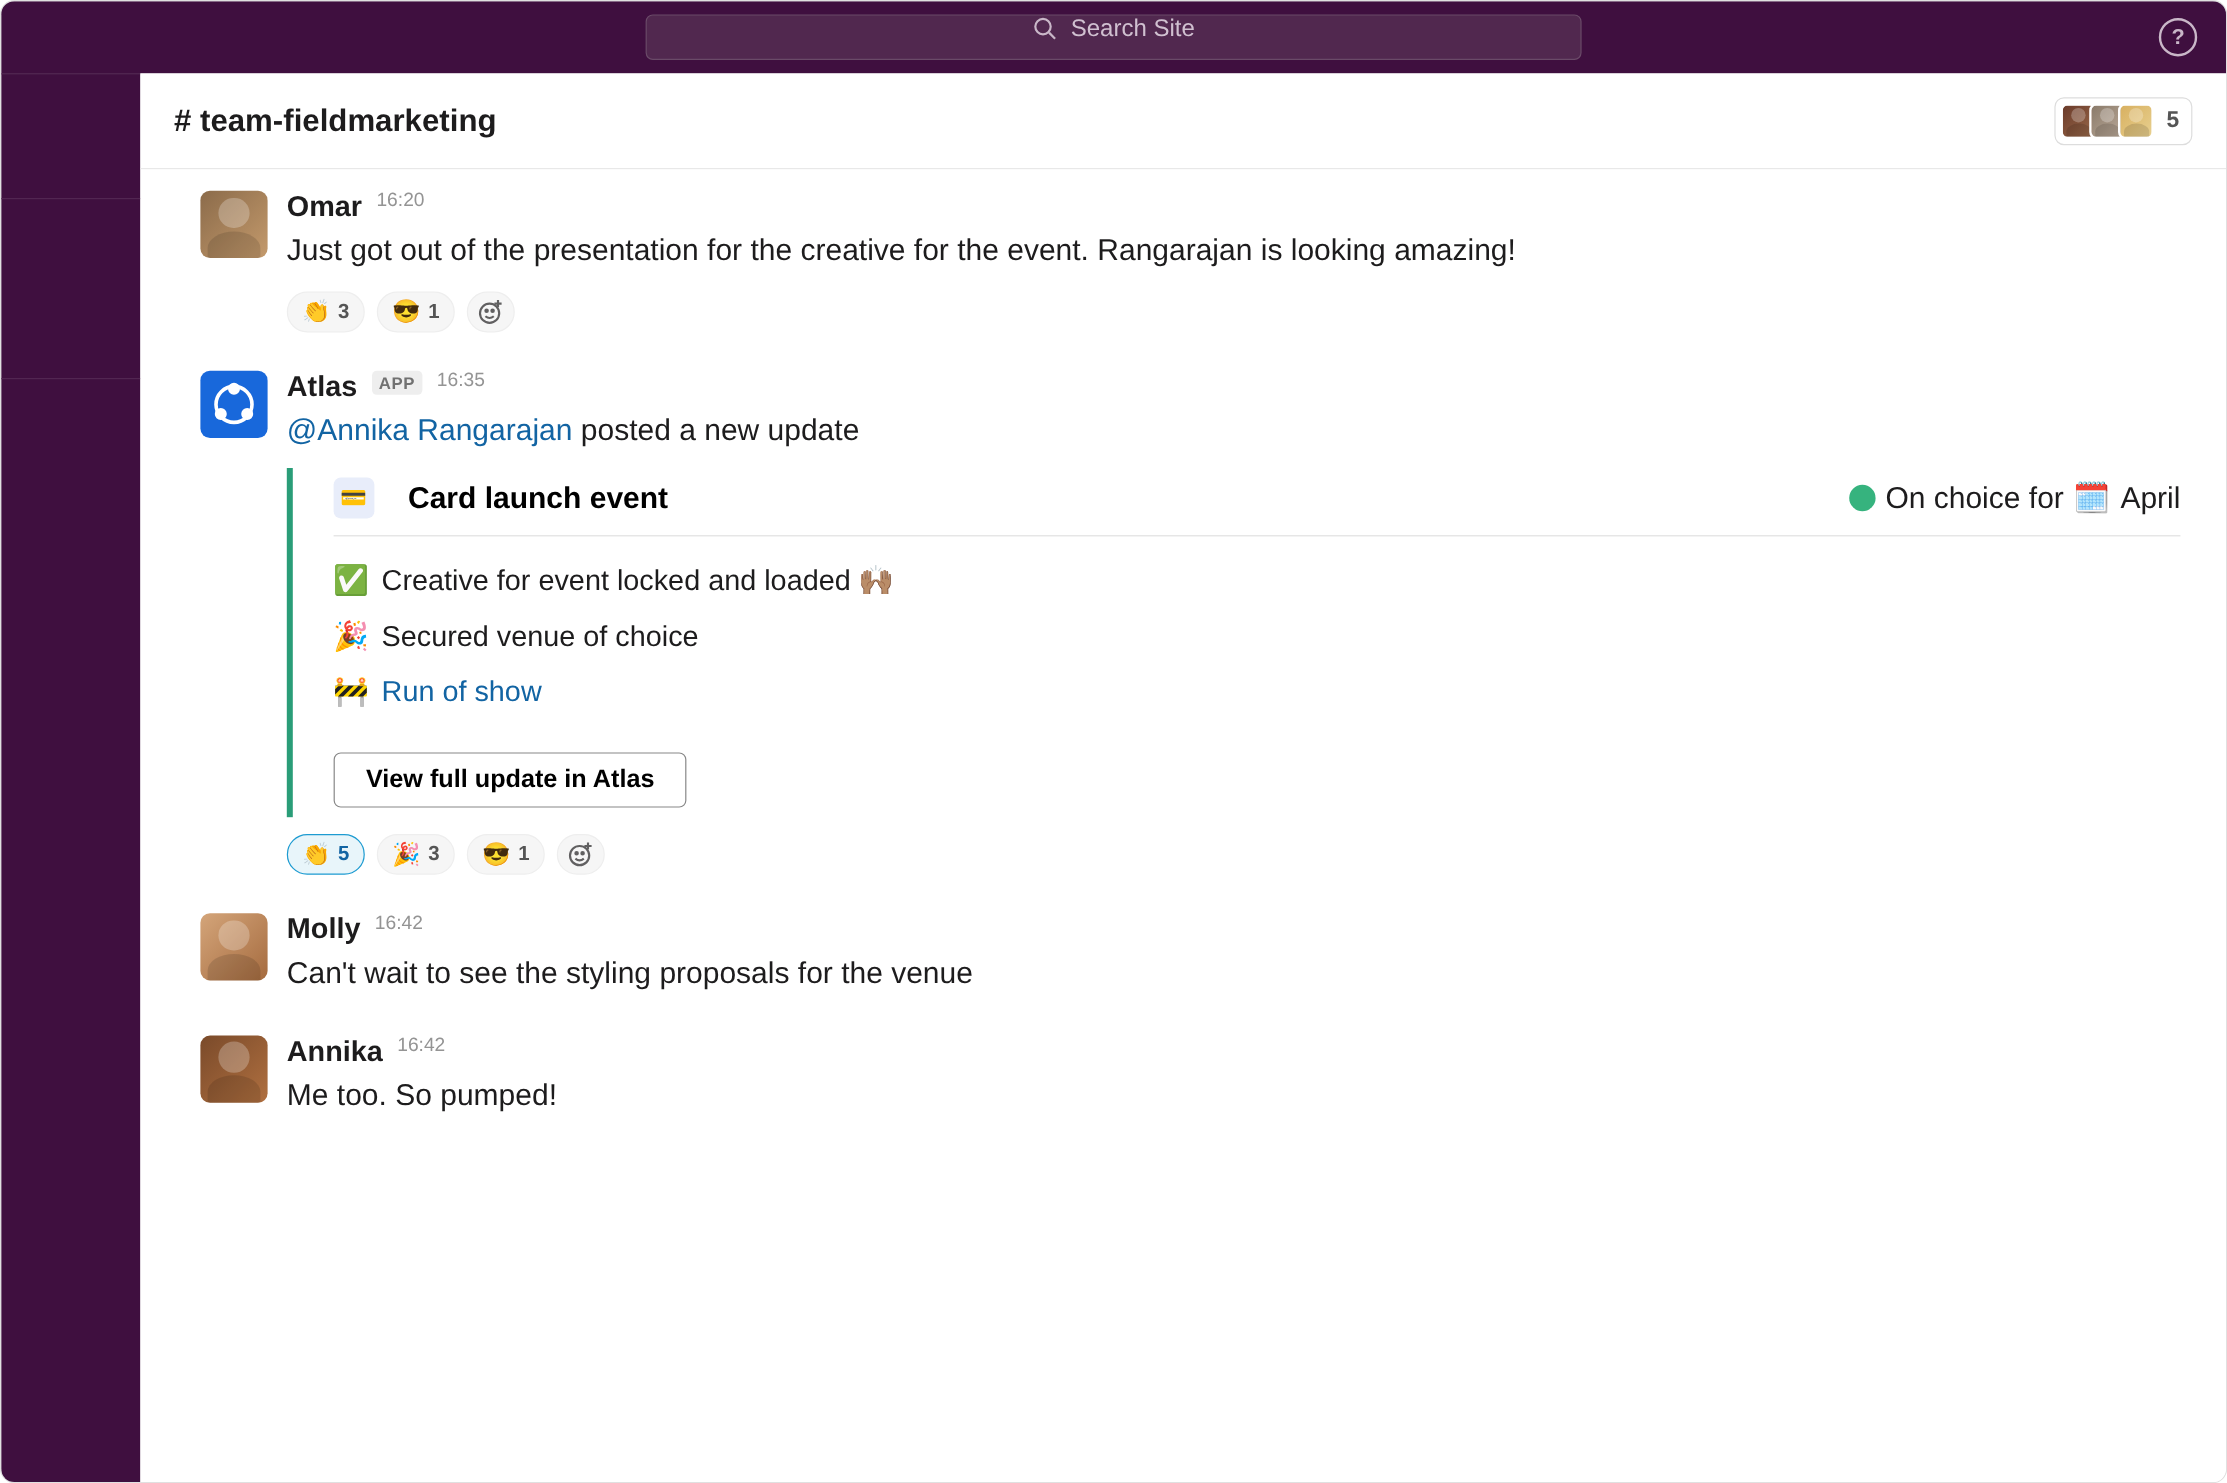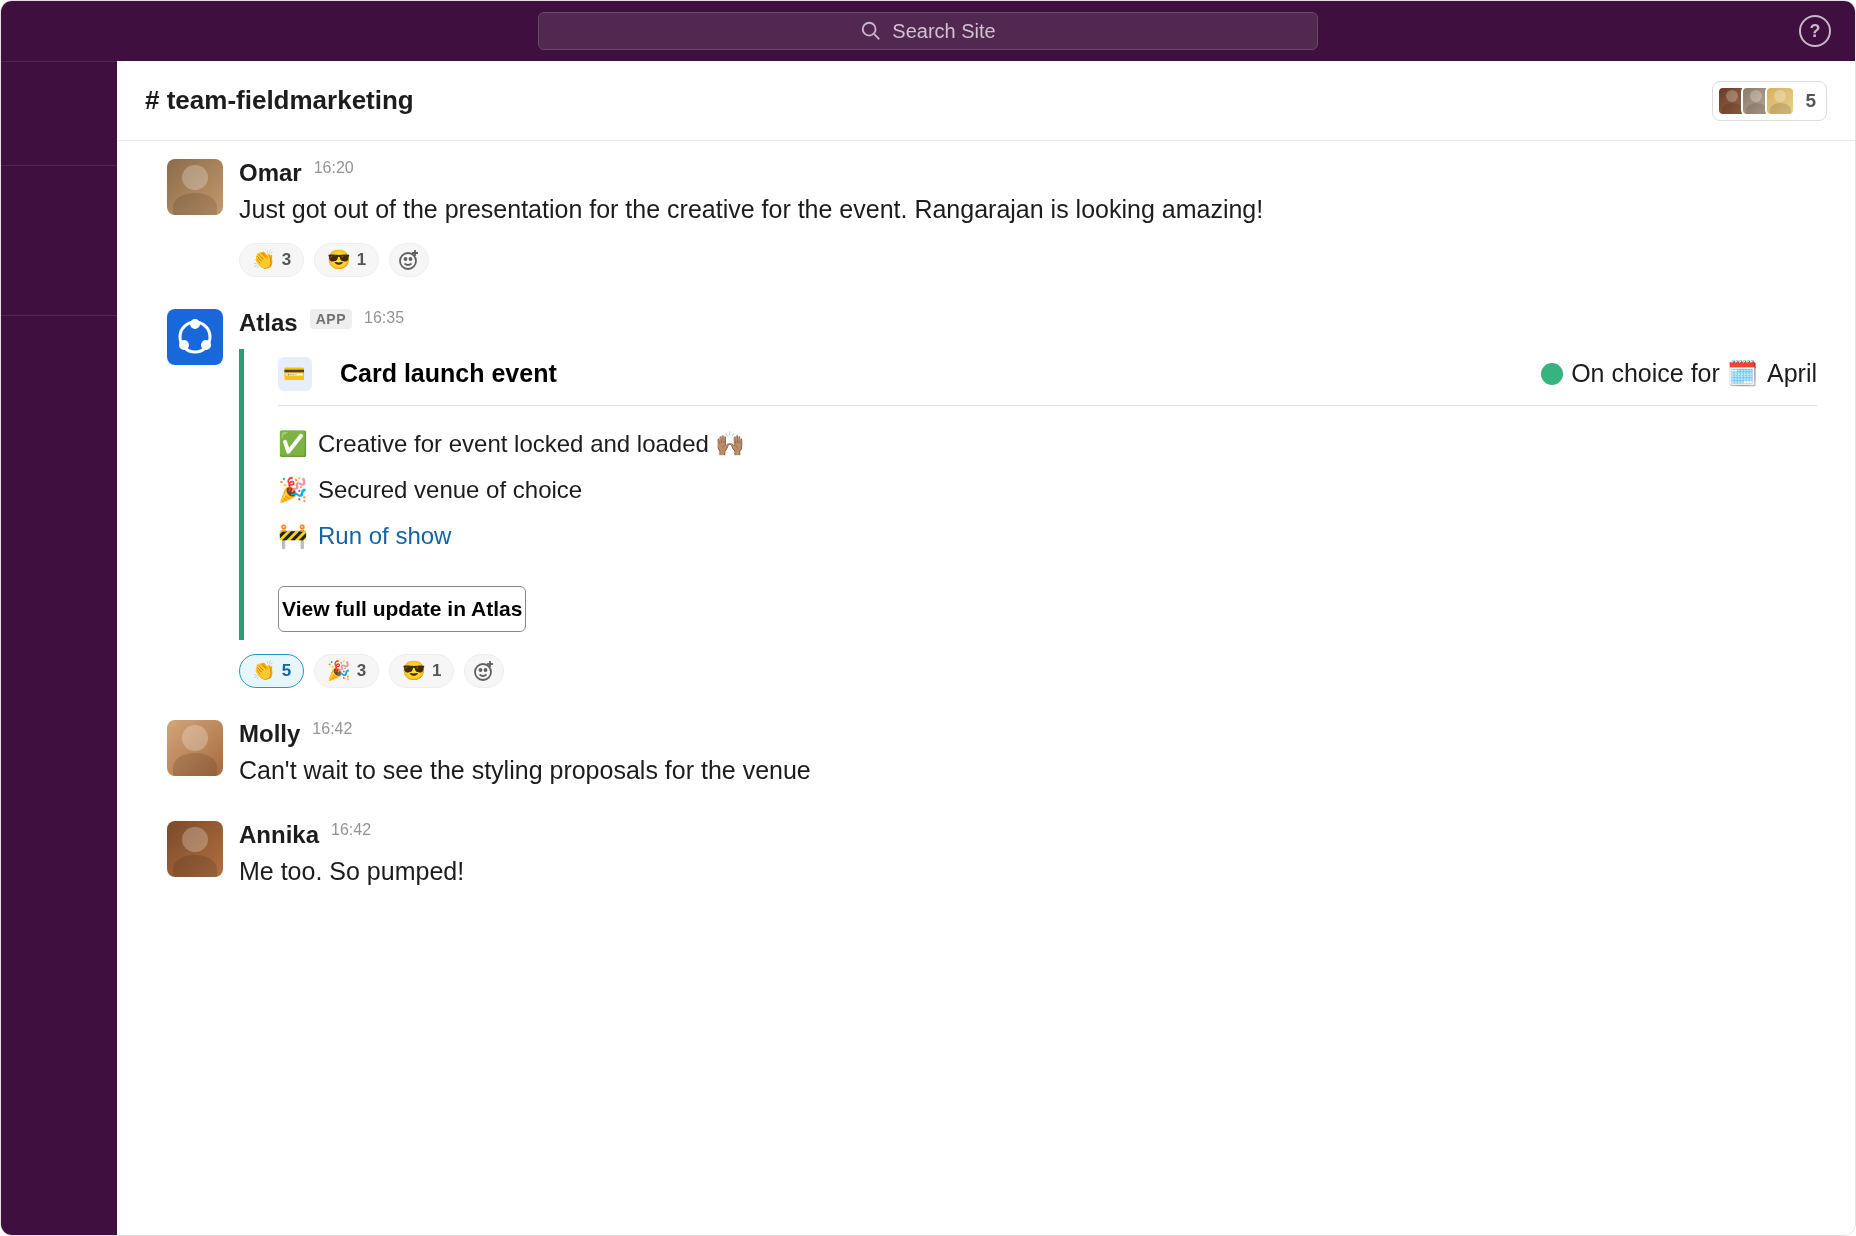--- a/index.html
+++ b/index.html
@@ -1,20 +1,20 @@
 <!DOCTYPE html>
 <html><head>
 <meta charset="utf-8">
 <style>
 * { box-sizing: border-box; margin: 0; padding: 0; }
 body { font-family: -apple-system, BlinkMacSystemFont, "Segoe UI", Helvetica, Arial, sans-serif; background: #fff; width: 1856px; height: 1236px; overflow: hidden; border-radius: 12px; border: 1px solid #e0e0e0;}
 .app { display: flex; flex-direction: column; height: 100%; }
 .topbar { height: 60px; background: #3F0F3F; display: flex; align-items: center; padding: 0 20px; position: relative; }
 .search-wrap { flex:1; display:flex; justify-content:center; }
-.search { width: 780px; height: 38px; background: #51284f; border: 1px solid #6a4a68; border-radius: 6px; display: flex; align-items: center; justify-content: center; gap: 10px; color: #d0c0d0; font-size: 20px; }
+.search { width: 780px; height: 38px; background: #51284f; border: 1px solid #6a4a68; border-radius: 6px; display: flex; align-items: flex-start; justify-content: center; gap: 10px; color: #d0c0d0; font-size: 20px; }
 .search svg { width:22px; height:22px; }
 .help-btn { position:absolute; right:24px; top:14px; width:32px; height:32px; border:2px solid #c9b7c8; border-radius:50%; display:flex; align-items:center; justify-content:center; color:#c9b7c8; font-size:18px; font-weight:700; cursor:pointer;}
 .body { flex: 1; display: flex; }
 .sidebar { width: 116px; background: #3F0F3F; border-top: 1px solid #522652; }
 .sidebar .sec1 { height:104px; border-bottom: 1px solid #522652;}
 .sidebar .sec2 { height:150px; border-bottom: 1px solid #522652;}
 .main { flex: 1; background: #fff; display: flex; flex-direction: column; }
 .chan-header { height: 80px; border-bottom: 1px solid #e8e8e8; display: flex; align-items: center; padding: 0 28px; justify-content: space-between; }
 .chan-title { font-size: 26px; font-weight: 900; color: #1d1c1d; }
 .members { display: flex; align-items: center; border: 1px solid #ddd; border-radius: 8px; padding: 4px 10px 4px 4px; gap: 0; }
@@ -42,21 +42,21 @@
 .card-head { display: flex; justify-content: space-between; align-items: center; padding-bottom: 14px; border-bottom: 1px solid #e0e0e0; }
 .card-title-wrap { display:flex; align-items:center; gap:12px; }
 .card-icon-box { width:34px; height:34px; background:#e8edfa; border-radius:6px; display:flex; align-items:center; justify-content:center; font-size:18px;}
 .card-title { font-weight: 800; font-size: 25px; margin-left: 16px; }
 .card-status { font-size: 25px; display:flex; align-items:center; gap:8px; color:#1d1c1d;}
 .status-dot { width:22px; height:22px; background:#36b37e; border-radius:50%; display:inline-block;}
 .card-items { margin-top: 20px; }
 .card-item { font-size: 24px; color:#1d1c1d; display:flex; align-items:center; gap:12px; margin-bottom:10px; line-height:1.5;}
 .card-item .emoji { width:28px; text-align:center;}
 .card-link { color: #1264a3; cursor:pointer;}
-.view-btn { display: inline-block; margin-top: 22px; border: 1px solid #888; border-radius: 6px; background: #fff; padding: 10px 3px; font-size: 21px; font-weight: 700; cursor:pointer;}
+.view-btn { display: inline-block; margin-top: 22px; border: 1px solid #888; border-radius: 6px; background: #fff; padding: 10px 26px; font-size: 21px; font-weight: 700; cursor:pointer;}
 .atlas-avatar { width:56px; height:56px; border-radius:8px; background:#1868db; display:flex; align-items:center; justify-content:center; flex:none;}
 .atlas-avatar svg { width:40px; height:40px; }
 
 .av-omar { background: linear-gradient(135deg,#8b6b4a 0%,#c49a6c 100%); }
 .av-molly { background: linear-gradient(135deg,#d4a57a 0%,#a56b3f 100%); }
 .av-annika { background: linear-gradient(135deg,#7a4a2a 0%,#b07040 100%); }
 .av1 { background: linear-gradient(135deg,#6a3a2a,#9a6a4a);}
 .av2 { background: linear-gradient(135deg,#8a7a6a,#bbaa99);}
 .av3 { background: linear-gradient(135deg,#d8b060,#e8d090);}
 .face { position:relative; overflow:hidden;}
@@ -142,20 +142,23 @@
                 <circle cx="9" cy="28" r="3.5" fill="#fff"></circle>
                 <circle cx="31" cy="28" r="3.5" fill="#fff"></circle>
               </svg>
           </div>
           <div class="msg-body">
             <div class="msg-head">
               <span class="msg-user">Atlas</span>
               <span class="app-badge">APP</span>
               <span class="msg-time">16:35</span>
             </div>
+            <div class="msg-text">
+              <span class="mention">@Annika Rangarajan</span><span> posted a new update</span>
+            </div>
 
             <div class="atlas-card">
               <div class="card-head">
                 <div class="card-title-wrap">
                   <div class="card-icon-box">
                       <span>💳</span>
                     </div>
                   <span class="card-title">Card launch event</span>
                 </div>
                 <div class="card-status">

